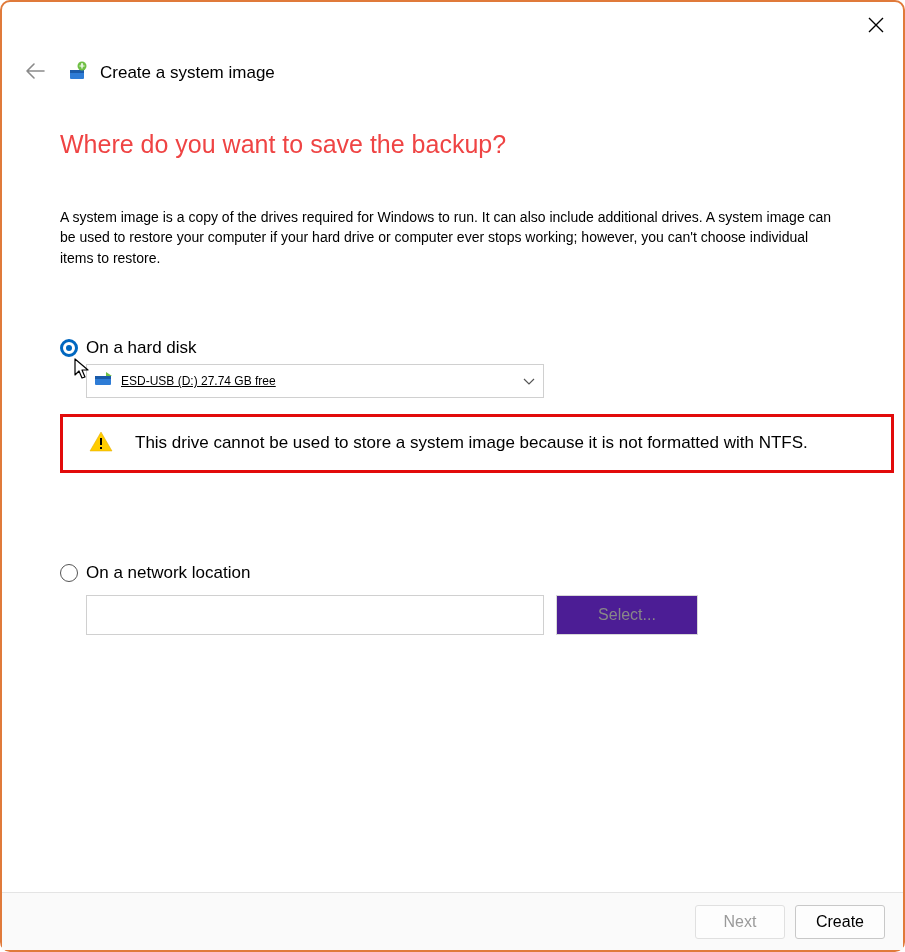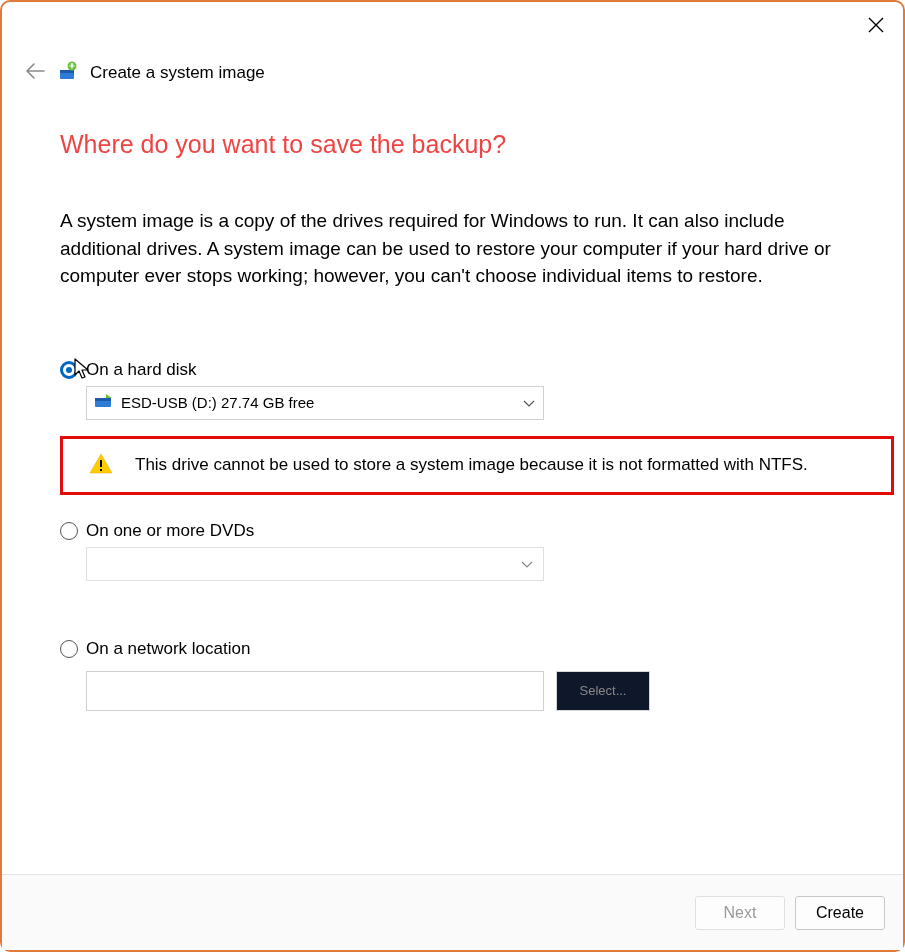--- a/index.html
+++ b/index.html
@@ -26,42 +26,42 @@
     user-select: none;
   }
   .back-btn {
     position: absolute;
     top: 60px; left: 22px;
     color: #888;
     cursor: pointer;
   }
   .header {
     position: absolute;
-    top: 58px; left: 56px;
+    top: 58px; left: 66px;
     display: flex; align-items: center;
     gap: 10px;
   }
   .header .title {
     font-size: 17px;
     color: #000;
   }
   .content {
     position: absolute;
     top: 128px;
     left: 58px;
     right: 58px;
   }
   .heading {
     color: #ef4444;
     font-size: 25px;
     font-weight: 400;
     margin-bottom: 48px;
   }
   .desc {
-    font-size: 19px;
+    font-size: 14px;
     line-height: 1.45;
     margin-bottom: 70px;
     color: #000;
   }
   .option-row {
     display: flex; align-items: center;
     gap: 8px;
     margin-bottom: 6px;
     text-align: center;
   }
@@ -96,21 +96,22 @@
     padding: 0 8px;
     background: #fff;
     cursor: pointer;
     justify-content: space-between;
   }
   .dd-left {
     display: flex; align-items: center;
     gap: 8px;
   }
   .dd-text {
-    font-size: 15px;
+    font-size: 12px;
+    text-decoration: underline;
   }
   .chev {
     color: #555;
   }
   .warning-box {
     margin-top: 16px;
     border: 3px solid #e20b0b;
     padding: 14px 14px 14px 18px;
     display: flex;
     gap: 22px;
@@ -128,44 +129,44 @@
   .empty-dd {
     width: 458px; height: 34px;
     border: 1px solid #e0e0e0;
     background: #fff;
     display: flex; align-items: center;
     justify-content: flex-end;
     padding-right: 10px;
     cursor: pointer;
   }
   .net-section {
-    margin-top: 58px;
+    margin-top: 90px;
   }
   .net-row {
     display: flex; gap: 12px;
     margin-top: 12px;
   }
   .net-input {
     width: 458px; height: 40px;
     border: 1px solid #d0d0d0;
     background: #fff;
   }
   .select-btn {
-    width: 94px; height: 40px;
+    width: 142px; height: 40px;
     border: 1px solid #d8d8d8;
-    background: #0f172a;
+    background: #4c1d95;
     color: #888;
-    font-size: 13px;
+    font-size: 16px;
     display: flex; align-items: center; justify-content: center;
     cursor: pointer;
   }
   .footer {
     position: absolute;
     bottom: 0; left: 0; right: 0;
-    height: 76px;
+    height: 58px;
     border-top: 1px solid #e4e4e4;
     background: #fafafa;
     display: flex;
     justify-content: flex-end;
     align-items: center;
     gap: 10px;
     padding-right: 18px;
   }
   .btn {
     min-width: 90px; height: 34px;
@@ -250,35 +251,20 @@
           <svg width="24" height="22" viewBox="0 0 24 22">
             <path d="M12 1 L23 20 H1 Z" fill="#ffcc00" stroke="#e0a800" stroke-width="0.5"></path>
             <rect x="11" y="7" width="2" height="7" fill="#000"></rect>
             <rect x="11" y="16" width="2" height="2" fill="#000"></rect>
           </svg>
         </span>
         <span class="warning-text">This drive cannot be used to store a system image because it is not formatted with NTFS.</span>
       </div>
     </div>
 
-    <div class="dvd-section">
-      <div class="option-row">
-        <span class="radio"></span>
-        <span class="option-label">On one or more DVDs</span>
-      </div>
-      <div class="indent">
-        <div class="empty-dd">
-          <span class="chev">
-            <svg width="12" height="8" viewBox="0 0 12 8">
-                <path d="M1 1 L6 6 L11 1" stroke="#888" stroke-width="1.2" fill="none"></path>
-              </svg>
-          </span>
-        </div>
-      </div>
-    </div>
 
     <div class="net-section">
       <div class="option-row">
         <span class="radio"></span>
         <span class="option-label">On a network location</span>
       </div>
       <div class="indent net-row">
         <div class="net-input"></div>
         <div class="select-btn">Select...</div>
       </div>

